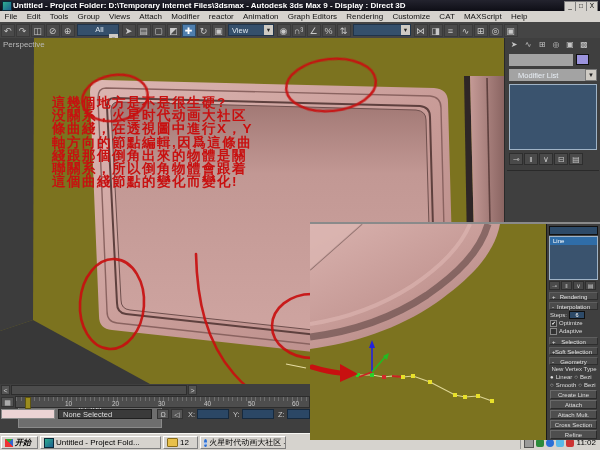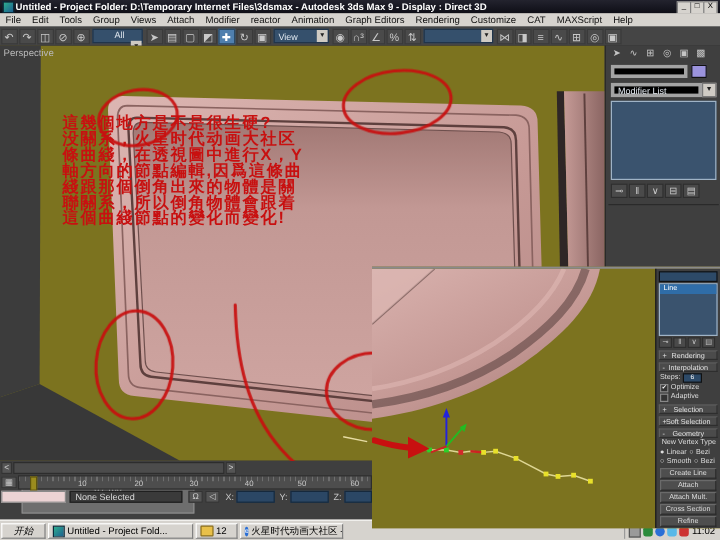--- a/index.html
+++ b/index.html
@@ -26,21 +26,21 @@
   .tbdrop .arr{margin-left:auto;width:9px;height:100%;background:#cfcbc4;color:#222;font-size:5.5px;text-align:center;line-height:11px;}
   
   .viewport{left:0;top:38px;width:504px;height:346px;background:#3c3c3c;}
   .vplabel{position:absolute;left:3px;top:2px;font-size:8px;color:#b9b9b9;}
   .anno-text{position:absolute;left:52px;top:58px;width:270px;color:#c81010;font-weight:bold;
     font-size:13.5px;line-height:13.2px;letter-spacing:1.5px;white-space:nowrap;}
   
   .cmdpanel{left:504px;top:38px;width:96px;height:346px;background:#3f3f3f;border-left:1px solid #2a2a2a;box-sizing:border-box;}
   .tabrow{position:absolute;left:2px;top:1px;display:flex;}
   .tab{width:14px;height:12px;color:#c5c5c5;font-size:8px;text-align:center;line-height:12px;}
-  .field{background:#000000;border:3px solid #a3a3a3;box-sizing:border-box;color:#e8eef5;font-size:7.5px;}
+  .field{background:#0369a1;border:6px solid #a3a3a3;box-sizing:border-box;color:#e8eef5;font-size:7.5px;}
   .stackbox{background:#3a536e;border:1px solid #9fb3c6;box-sizing:border-box;}
   .sbtn{width:14px;height:12px;background:#4a4a4a;border:1px solid #2e2e2e;color:#c9c9c9;font-size:8px;
     text-align:center;line-height:11px;margin-right:1px;box-sizing:border-box;}
   
   .btm-base{left:0;top:384px;width:600px;height:49px;background:#3f3f3f;}
   .tsbtn{background:#555;border:1px solid #333;color:#ccc;font-size:7px;text-align:center;box-sizing:border-box;}
   .timeslider-track{background:#4c4c4c;border:1px solid #2d2d2d;box-sizing:border-box;}
   .timeslider-thumb{background:#6e6e6e;border:1px solid #8a8a8a;color:#f0f0f0;font-size:7.5px;text-align:center;line-height:9px;box-sizing:border-box;}
   .ruler{background:#4d4d4d;border:1px solid #2d2d2d;box-sizing:border-box;
     background-image:repeating-linear-gradient(90deg,#6e6e6e 0,#6e6e6e 1px,transparent 1px,transparent 4.6px);
@@ -250,21 +250,21 @@
     <span class="a coordlabel" style="left:188px;top:2px;">X:</span>
     <div class="a coordfield" style="left:197px;top:1px;width:32px;height:10px;"></div>
     <span class="a coordlabel" style="left:233px;top:2px;">Y:</span>
     <div class="a coordfield" style="left:242px;top:1px;width:32px;height:10px;"></div>
     <span class="a coordlabel" style="left:278px;top:2px;">Z:</span>
     <div class="a coordfield" style="left:287px;top:1px;width:23px;height:10px;"></div>
   </div>
 
 
   <div class="a taskbar">
-    <div class="taskbtn" style="left:1px;width:37px;font-weight:normal;font-style:italic;flex-direction:column;">
+    <div class="taskbtn" style="left:1px;width:37px;font-weight:bold;font-style:italic;">
       <span style="display:inline-block;width:8px;height:8px;margin-right:2px;background:
         linear-gradient(45deg,#e33 0 50%,transparent 50%),linear-gradient(135deg,#3a3 0 50%,transparent 50%),
         linear-gradient(225deg,#36c 0 50%,transparent 50%),linear-gradient(315deg,#fc3 0 50%,transparent 50%);"></span>
       <span>开始</span>
     </div>
     <div class="taskbtn" style="left:40px;width:121px;">
       <span style="display:inline-block;width:8px;height:8px;margin-right:2px;background:linear-gradient(135deg,#2fae8f,#1b5f8f);border:1px solid #0a2a3a;"></span>
       <span>Untitled  - Project Fold...</span>
     </div>
     <div class="taskbtn" style="left:163px;width:35px;">

